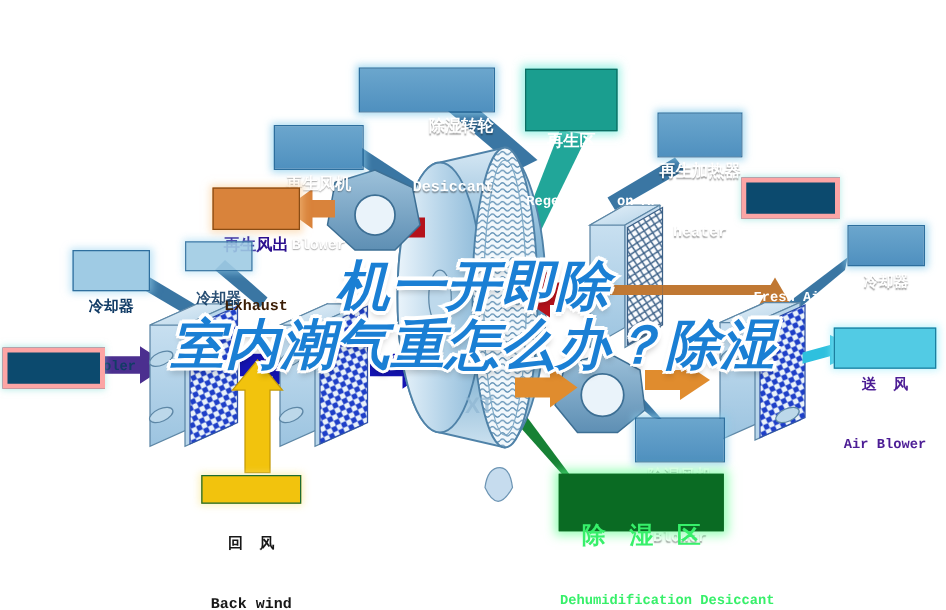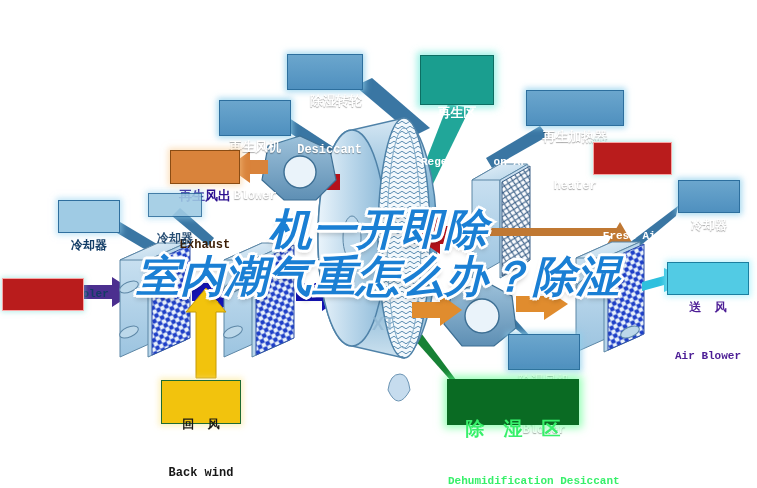--- a/index.html
+++ b/index.html
@@ -68,22 +68,22 @@
   }
   
   .lb-orange {
     background: #d9833b;
     border: 1px solid #8a4c14;
     color: #3a1d05;
     box-shadow: 0 0 6px 2px rgba(250,200,140,.55);
   }
   
   .lb-purple {
-    background: #b91c1c;
-    border: 1px solid #fca5a5;
+    background: #0c4a6e;
+    border: 4px solid #fca5a5;
     color: #ffffff;
     box-shadow: 0 0 5px 1px rgba(120,220,210,.5);
   }
   
   .lb-yellow {
     background: #f2c30d;
     border: 1px solid #1d6b33;
     color: #171717;
     box-shadow: 0 0 6px 2px rgba(250,230,140,.6);
   }
@@ -307,36 +307,36 @@
       <ellipse cx="586" cy="284" rx="10" ry="5" transform="rotate(-24 586 284)" fill="#bcd8ea" stroke="#5d87a6"></ellipse>
       <ellipse cx="630" cy="332" rx="10" ry="5" transform="rotate(-24 630 332)" fill="#bcd8ea" stroke="#5d87a6"></ellipse>
     </g>
 
     <g>
       <path d="M642 282 L664 276 L664 268 L690 280 L664 292 L664 285 L642 291 Z" fill="#2ec0de"></path>
     </g>
 
   </svg>
 
-  <div class="label lb-blue" style="left:287px; top:54px; width:76px; height:36px; padding-top:3px;text-align:right;">
+  <div class="label lb-blue" style="left:287px; top:54px; width:109px; height:36px; padding-top:3px;text-align:right;">
     <span class="cn" style="font-size:13px;">除湿转轮</span>
     <span class="en" style="font-size:12px;">Desiccant</span>
   </div>
 
   <div class="label lb-blue" style="left:219px; top:100px; width:72px; height:36px; padding-top:3px;">
     <span class="cn" style="font-size:13px;">再生风机</span>
     <span class="en" style="font-size:12px;">Blower</span>
   </div>
 
   <div class="label lb-teal" style="left:420px; top:55px; width:74px; height:50px; padding-top:14px;">
     <span class="cn" style="font-size:13px;">再生区</span>
     <span class="en" style="font-size:11px; line-height:12px;">Regenerati on Area</span>
   </div>
 
-  <div class="label lb-blue" style="left:526px; top:90px; width:98px; height:36px; padding-top:3px;">
+  <div class="label lb-blue" style="left:526px; top:90px; width:68px; height:36px; padding-top:3px;">
     <span class="cn" style="font-size:13px;">再生加热器</span>
     <span class="en" style="font-size:12px;">heater</span>
   </div>
 
   <div class="label lb-orange" style="left:170px; top:150px; width:70px; height:34px; padding-top:2px;">
     <span class="cn" style="font-size:13px; color:#2b0f8f;">再生风出</span>
     <span class="en" style="font-size:12px; color:#3a1d05;">Exhaust</span>
   </div>
 
   <div class="label lb-purple" style="left:593px; top:142px; width:79px; height:33px; padding-top:2px;">
@@ -366,21 +366,21 @@
   <div class="label lb-cyan" style="left:667px; top:262px; width:82px; height:33px; padding-top:2px;">
     <span class="cn" style="font-size:12px;">送    风</span>
     <span class="en" style="font-size:11px;">Air Blower</span>
   </div>
 
   <div class="label lb-blue" style="left:508px; top:334px; width:72px; height:36px; padding-top:3px;">
     <span class="cn" style="font-size:13px;">除湿风机</span>
     <span class="en" style="font-size:12px;">Blower</span>
   </div>
 
-  <div class="label lb-yellow" style="left:161px; top:380px; width:80px; height:44px; padding-top:1px;">
+  <div class="label lb-yellow" style="left:161px; top:380px; width:80px; height:23px; padding-top:11px;">
     <span class="cn" style="font-size:12px;">回    风</span>
     <span class="en" style="font-size:12px;">Back wind</span>
   </div>
 
   <div class="label lb-green" style="left:447px; top:379px; width:132px; height:46px; padding-top:2px;">
     <span class="cn" style="font-size:19px;font-family:Liberation Serif, serif;">除    湿    区</span>
     <span class="en" style="font-size:11px; line-height:12px;">Dehumidification Desiccant</span>
   </div>
 
   <div id="headline">

